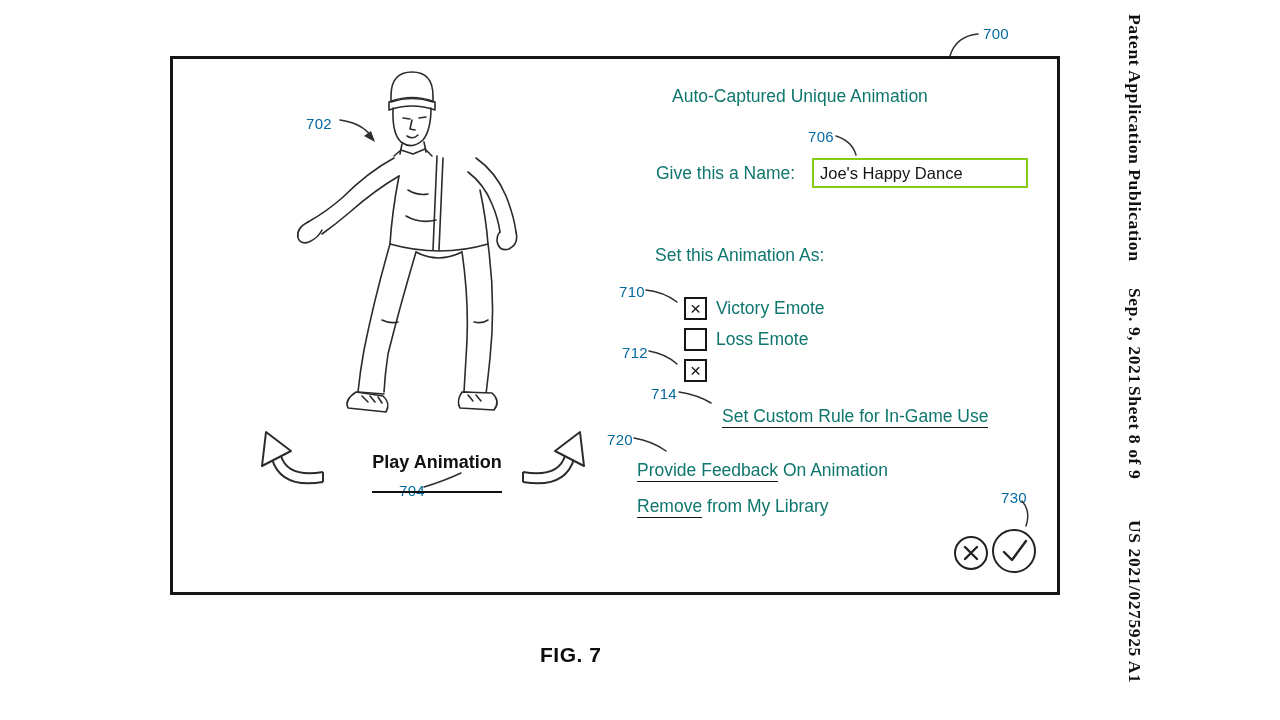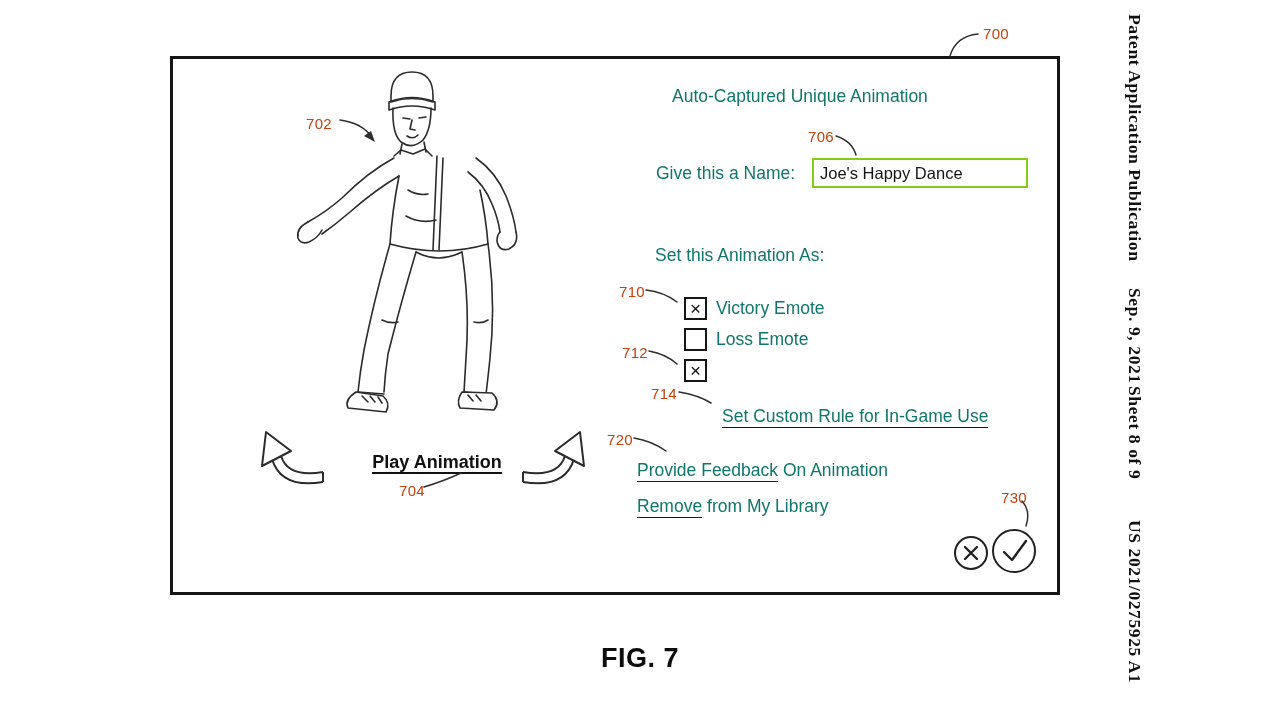--- a/index.html
+++ b/index.html
@@ -2,37 +2,37 @@
 <html><head>
 <meta charset="utf-8">
 <style>
   html,body{margin:0;padding:0;background:#fff;}
   .page{position:relative;width:1280px;height:720px;background:#fff;overflow:hidden;
         font-family:"Liberation Sans",sans-serif;color:#1b1b1b;}
   .abs{position:absolute;}
   .overlay{position:absolute;left:0;top:0;width:1280px;height:720px;pointer-events:none;}
   .panel{position:absolute;left:170px;top:56px;width:884px;height:533px;
          border:3px solid #161616;background:#fff;}
-  .ref{position:absolute;font-size:15px;color:#c2410c;letter-spacing:.3px;}
+  .ref{position:absolute;font-size:15px;color:#0369a1;letter-spacing:.3px;}
   .fig-text{font-size:17.5px;color:#0f766e;}
   .sidebar-text{position:absolute;left:1124px;writing-mode:vertical-rl;
         font-family:"Liberation Serif",serif;font-weight:700;font-size:17.5px;
         letter-spacing:.6px;white-space:nowrap;color:#101010;}
   .name-input{position:absolute;left:812px;top:158px;width:200px;height:24px;
         border:2px solid #84cc16;background:#fff;font-family:"Liberation Sans",sans-serif;
         font-size:16.5px;color:#141414;padding:1px 6px;outline:none;}
   .cbx{position:absolute;width:19px;height:19px;border:2px solid #161616;background:#fff;
         display:flex;align-items:center;justify-content:center;
         font-size:19px;line-height:1;color:#141414;}
   .link{border-bottom:1.6px solid #161616;padding-bottom:1px;}
   .play-btn{position:absolute;left:352px;top:452px;width:170px;text-align:center;
         font-size:18px;font-weight:700;color:#111;}
-  .play-btn span{border-bottom:2px solid #111;padding-bottom:0;}
-  .fig-caption{position:absolute;left:540px;top:643px;width:200px;text-align:center;
-        font-size:27px;font-weight:700;letter-spacing:.5px;color:#0d0d0d;}
+  .play-btn span{border-bottom:2px solid #111;padding-bottom:19px;}
+  .fig-caption{position:absolute;left:540px;top:643px;width:200px;text-align:left;
+        font-size:21px;font-weight:700;letter-spacing:.5px;color:#0d0d0d;}
 </style>
 </head>
 <body>
 
 <div class="page">
 
   <div class="sidebar-text" style="top:14px">Patent Application Publication</div>
   <div class="sidebar-text" style="top:288px">Sep. 9, 2021</div>
   <div class="sidebar-text" style="top:386px">Sheet 8 of 9</div>
   <div class="sidebar-text" style="top:520px">US 2021/0275925 A1</div>

